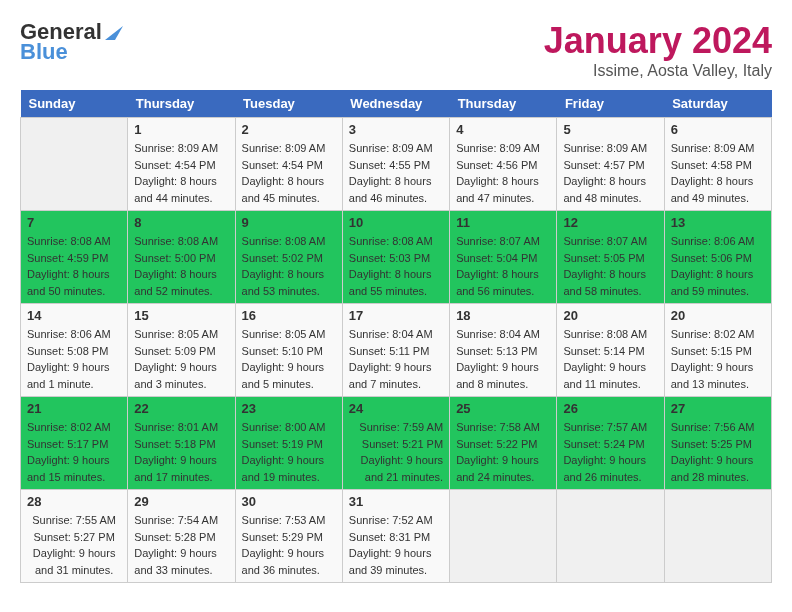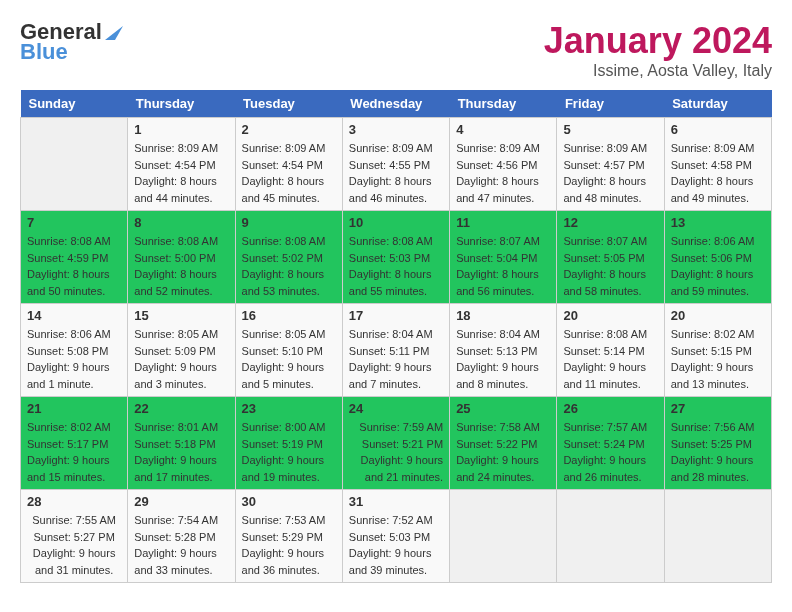--- a/index.html
+++ b/index.html
@@ -331,21 +331,21 @@
         <td>
           <div class="day-number">30</div>
           <div class="day-info" style="white-space: pre-line;">Sunrise: 7:53 AM
 Sunset: 5:29 PM
 Daylight: 9 hours
 and 36 minutes.</div>
         </td>
         <td>
           <div class="day-number">31</div>
           <div class="day-info" style="white-space: pre-line;">Sunrise: 7:52 AM
-Sunset: 5:03 PM
+Sunset: 8:31 PM
 Daylight: 9 hours
 and 39 minutes.</div>
         </td>
         <td class="empty-cell"></td>
         <td class="empty-cell"></td>
         <td class="empty-cell"></td>
       </tr>
     </tbody>
 </table>
 

